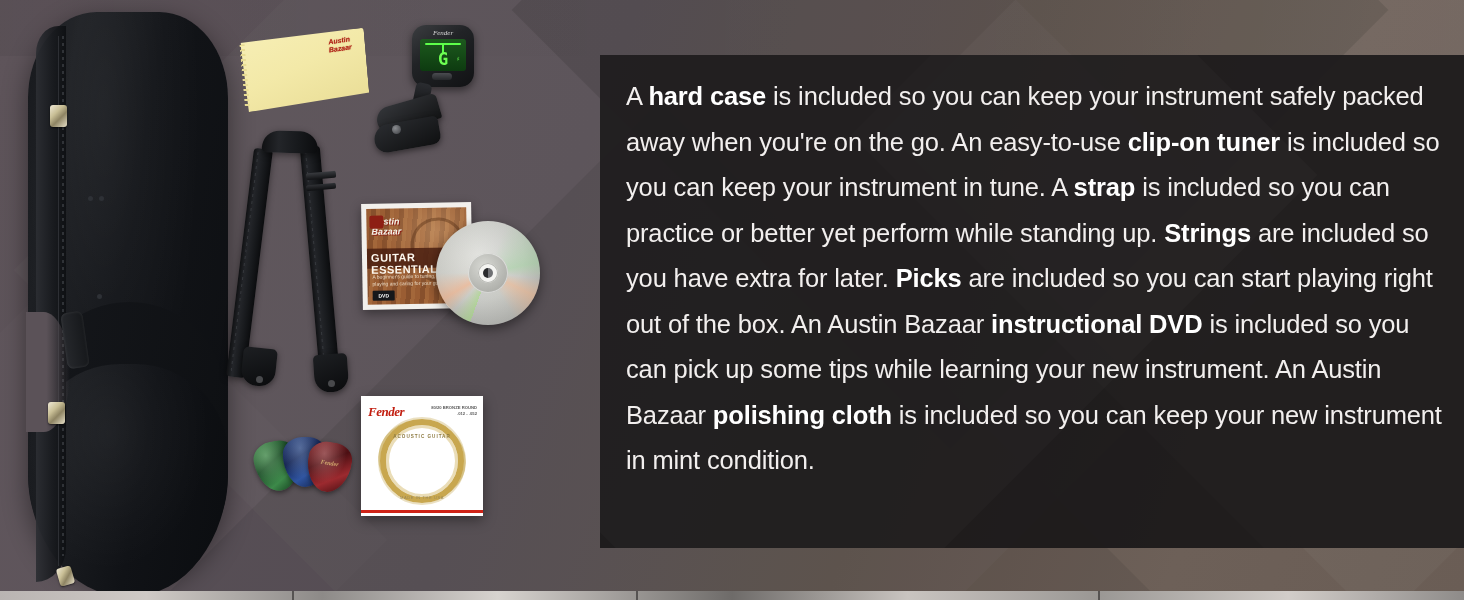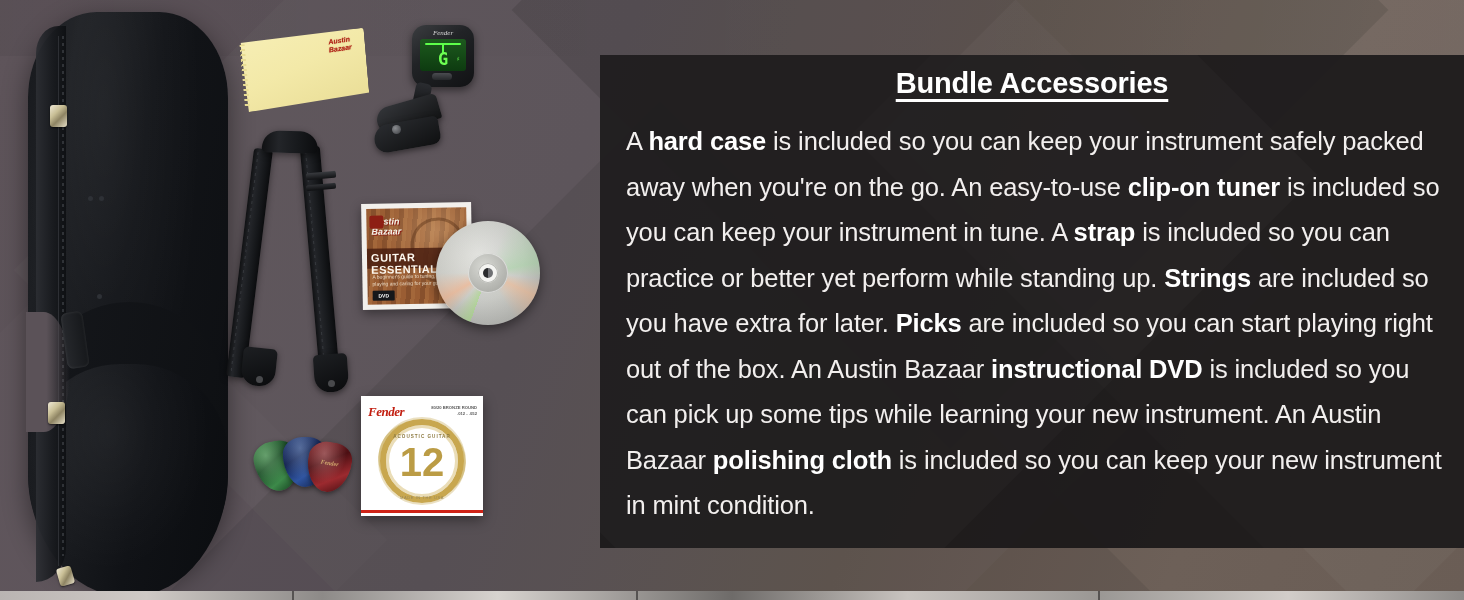--- a/index.html
+++ b/index.html
@@ -576,37 +576,35 @@
 
   <div class="prod" id="strings-pack">
     <div class="str-fender">Fender</div>
     <div class="str-meta">
       <div>80/20 BRONZE ROUND</div>
       <div>.012 - .052</div>
     </div>
     <div class="str-coil2"></div>
     <div class="str-coil"></div>
     <div class="str-cat">ACOUSTIC GUITAR</div>
-    <div class="str-num">12</div>
     <div class="str-made">MADE IN THE USA</div>
     <div class="str-redbar"></div>
   </div>
 
   <div class="prod" id="guitar-picks">
     <div class="pick p-green"></div>
     <div class="pick p-blue"></div>
     <div class="pick p-red">
       <div class="pick-logo">Fender</div>
     </div>
   </div>
 
   <div id="text-panel">
     <div class="panel-sheen"></div>
     <div class="panel-sheen2"></div>
-    <h1 id="panel-title">Bundle Accessories</h1>
     <p id="panel-body"><span>A </span><b>hard case</b><span> is included so you can keep your instrument safely packed away when you're on the go. An easy-to-use </span><b>clip-on tuner</b><span> is included so you can keep your instrument in tune. A </span><b>strap</b><span> is included so you can practice or better yet perform while standing up. </span><b>Strings</b><span> are included so you have extra for later. </span><b>Picks</b><span> are included so you can start playing right out of the box. An Austin Bazaar </span><b>instructional DVD</b><span> is included so you can pick up some tips while learning your new instrument. An Austin Bazaar </span><b>polishing cloth</b><span> is included so you can keep your new instrument in mint condition.</span></p>
   </div>
 
   <div class="bottom-strip">
     <div class="seam" style="left:292px"></div>
     <div class="seam" style="left:636px"></div>
     <div class="seam" style="left:1098px"></div>
   </div>
 
 </div>

